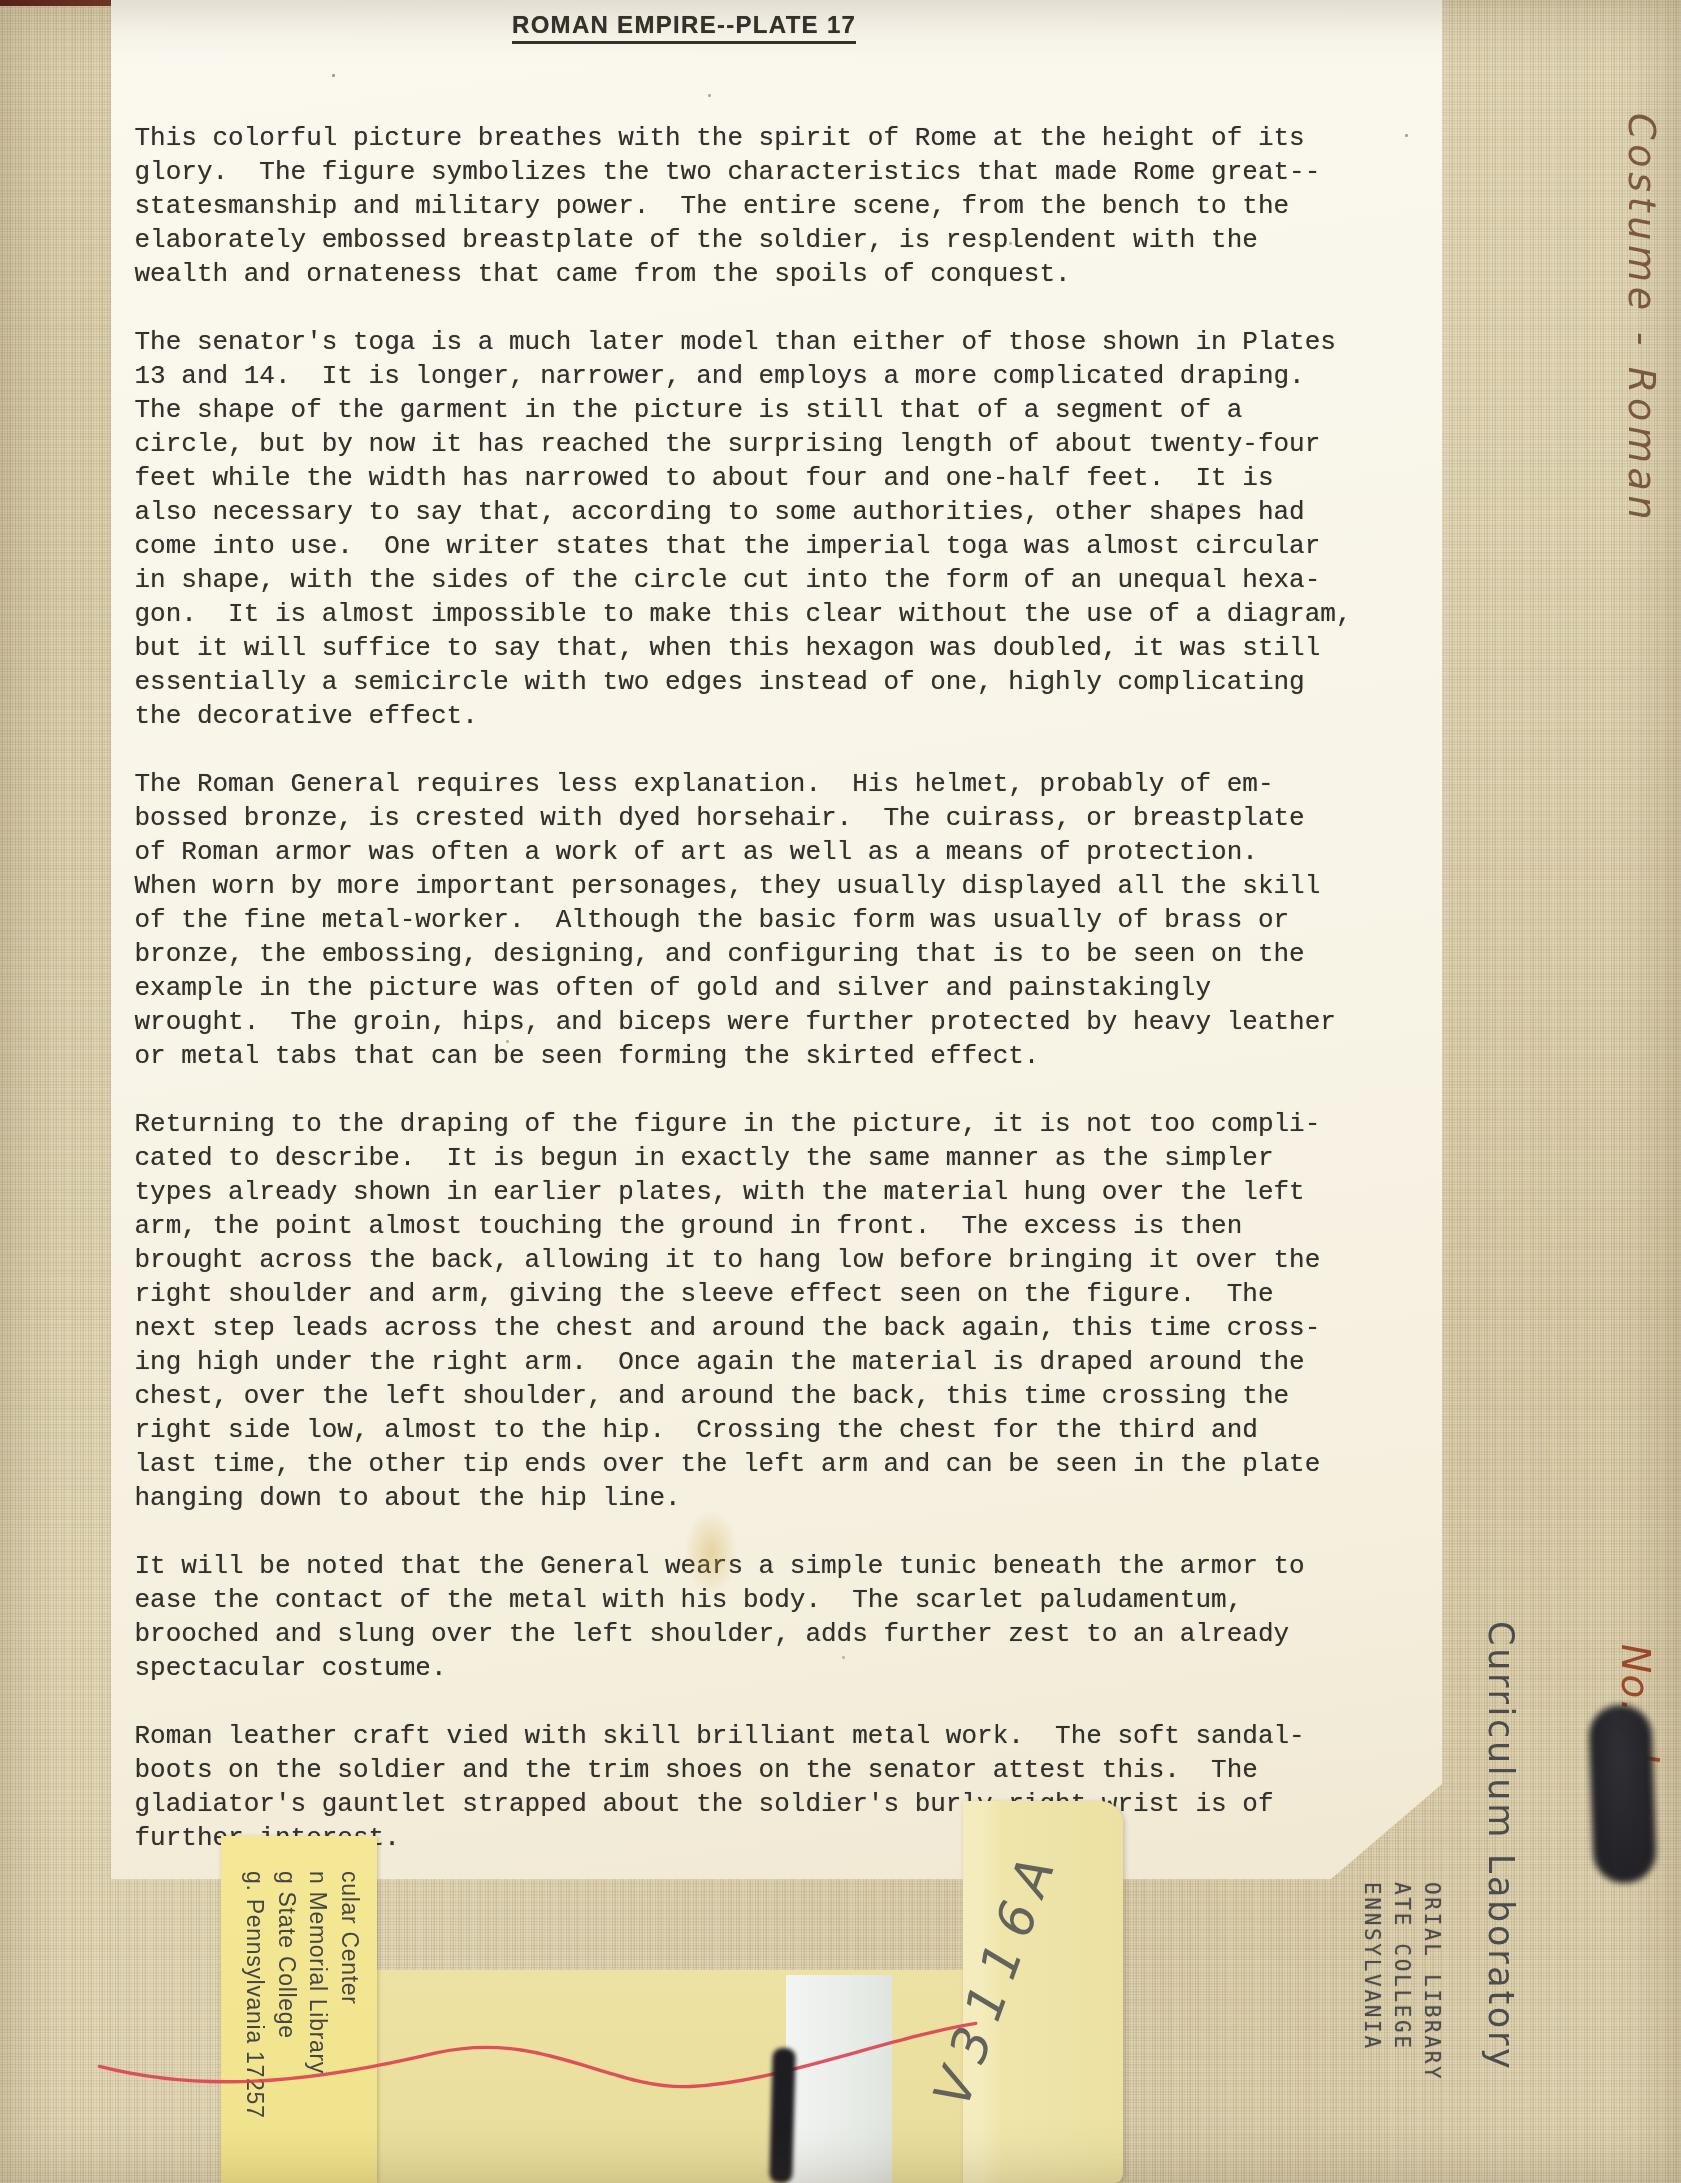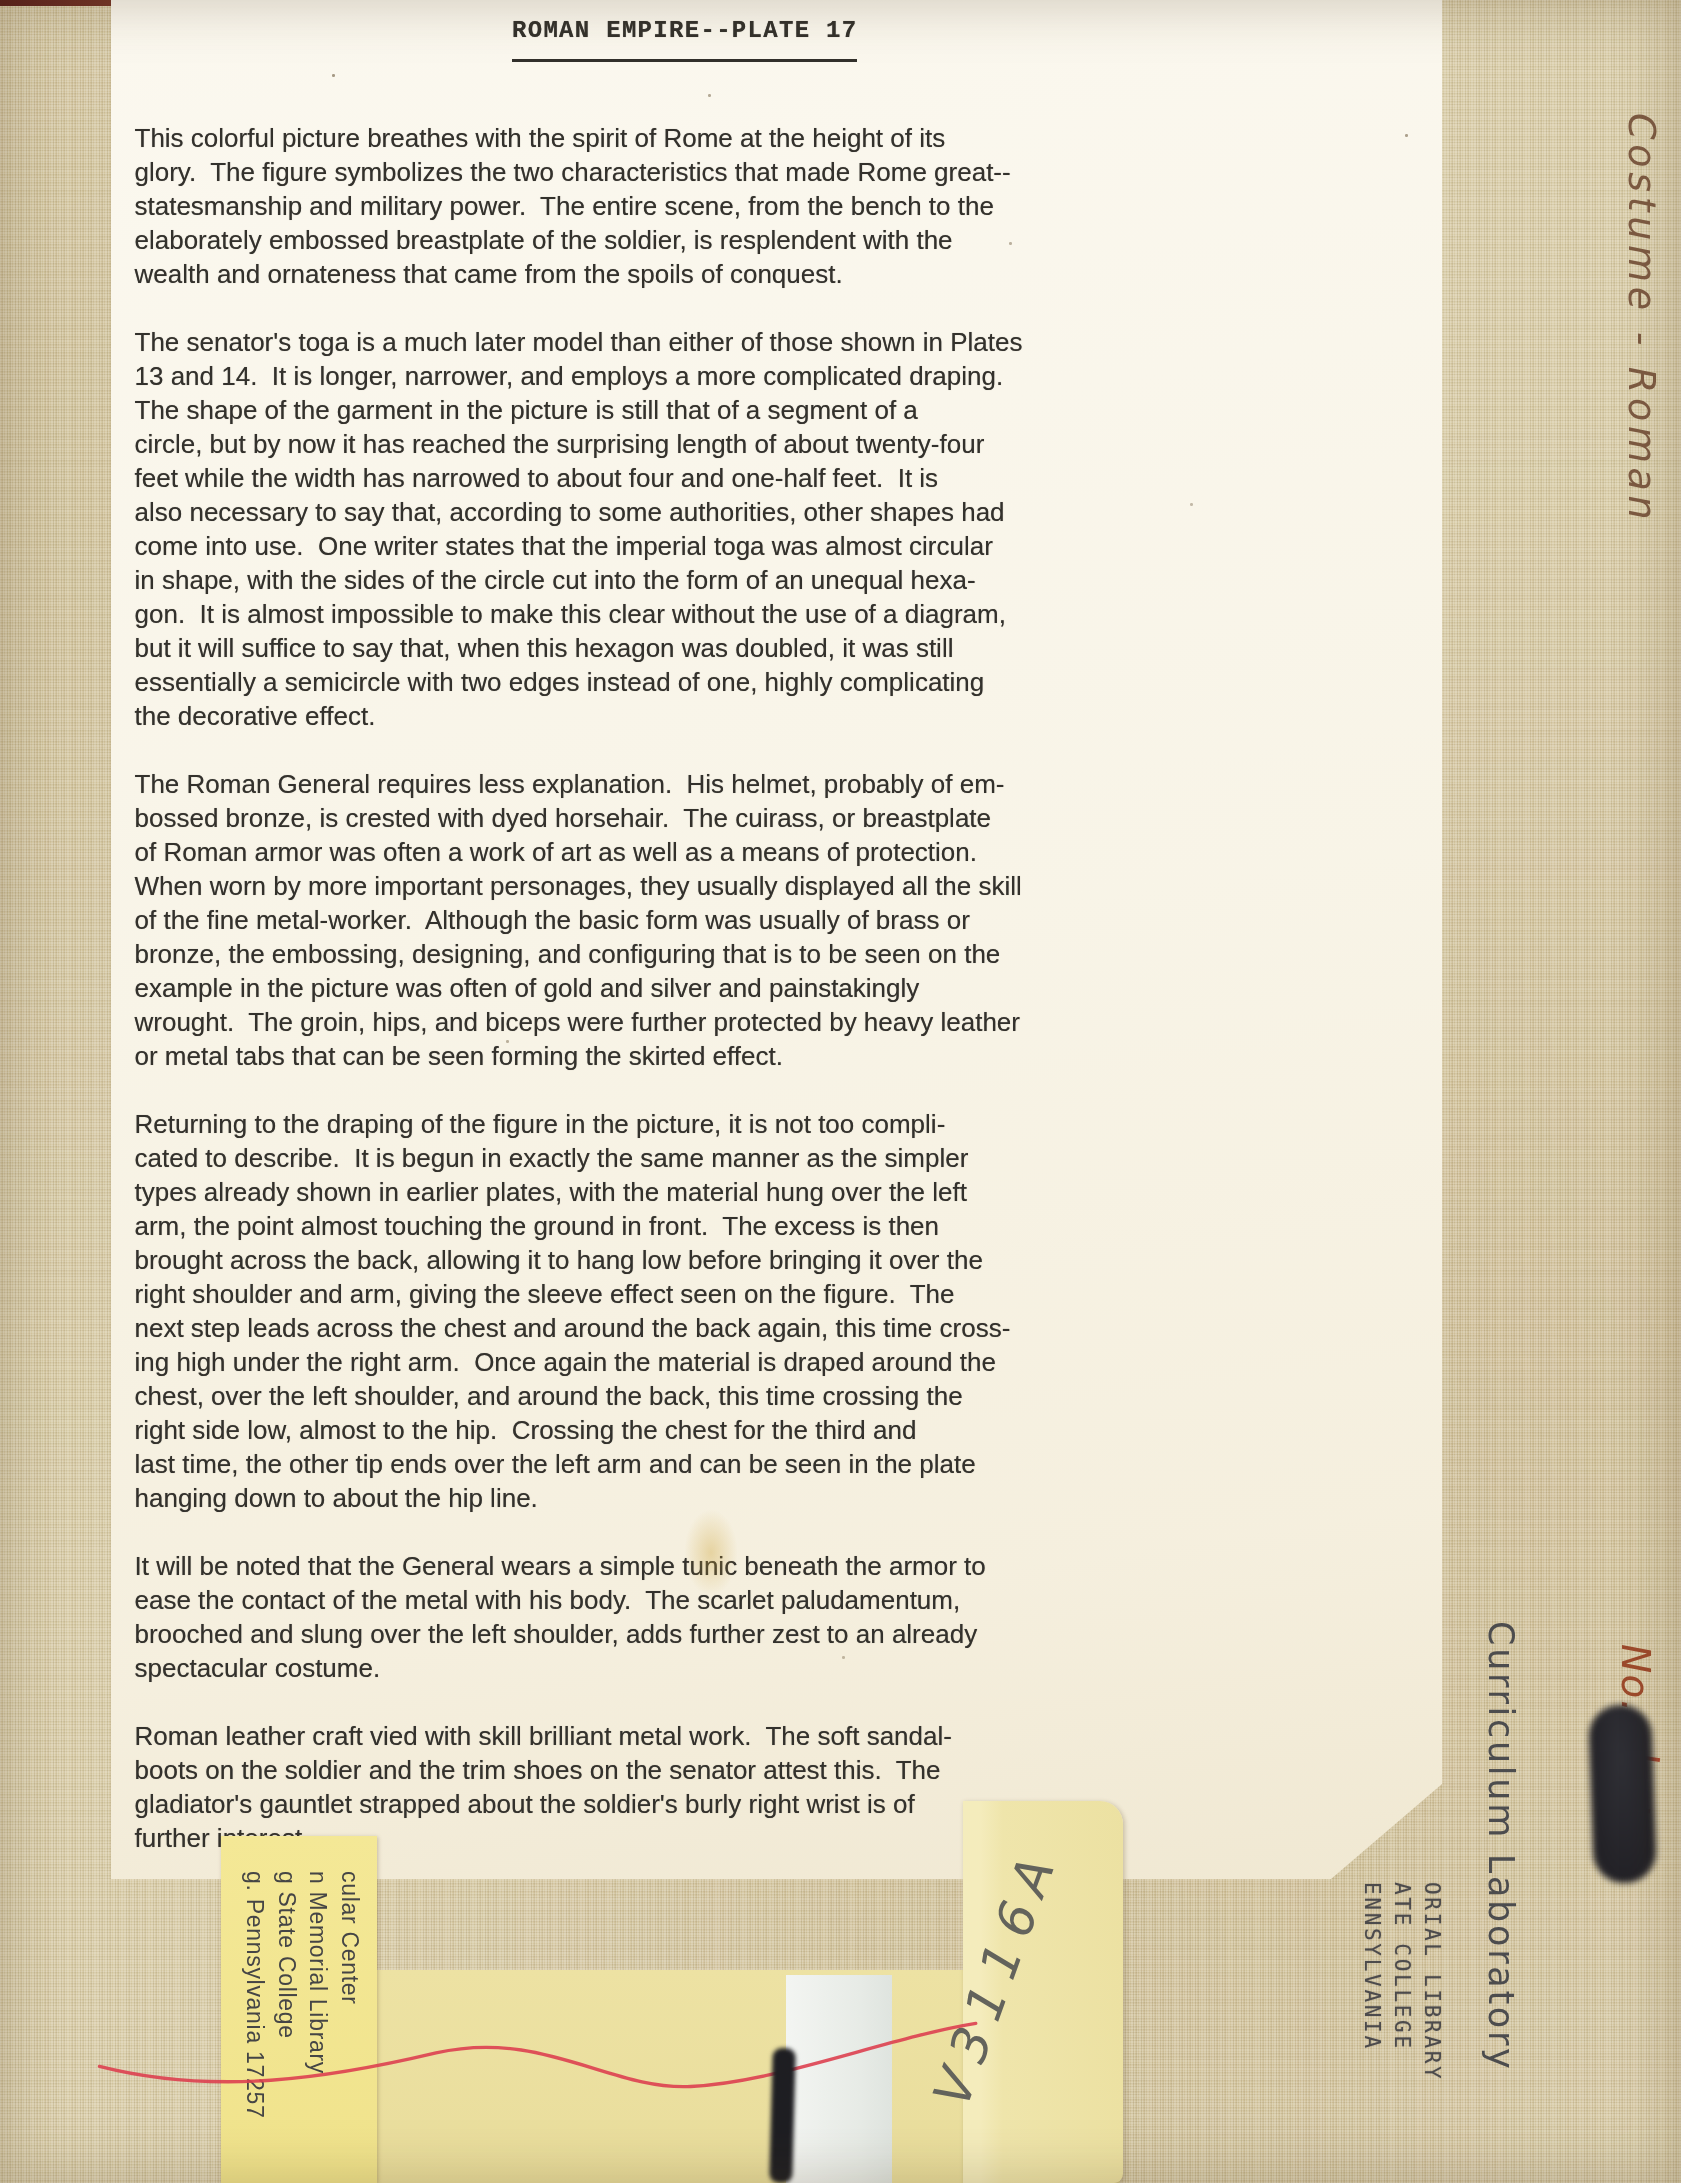--- a/index.html
+++ b/index.html
@@ -18,29 +18,29 @@
   .scan-edge{position:absolute;left:0;top:0;width:201px;height:6px;background:linear-gradient(90deg,#591d1d,#7a3a2a 70%,rgba(122,58,42,0));z-index:5;}
 
   .paper{
     position:absolute;left:111px;top:0;width:1331px;height:1879px;
     background:linear-gradient(172deg,#fbf8ef 0%,#f8f4e7 50%,#f5efde 82%,#f0e8d2 100%);
     clip-path:polygon(0 0,1331px 0,1331px 1784px,1220px 1879px,0 1879px);
     filter:drop-shadow(2px 3.4px 6px rgba(70,50,20,.38));
     z-index:10;
   }
   .title{
-    position:absolute;left:401px;top:17px;
-    font-family:Liberation Mono, monospace;font-size:24px;font-weight:bold;
+    position:absolute;left:401px;top:11px;
+    font-family:Liberation Sans, sans-serif;font-size:24px;font-weight:bold;
     letter-spacing:1.3px;color:#33312c;
-    border-bottom:3.4px solid #33312c;padding-bottom:15px;
+    border-bottom:3.4px solid #33312c;padding-bottom:2px;
     text-shadow:0 0 0.7px rgba(43,42,38,.65);white-space:nowrap;
   }
   .typed{
     position:absolute;left:23.5px;top:121px;width:1294px;
-    font-family:Liberation Sans, sans-serif;font-size:26px;line-height:34px;
+    font-family:Liberation Mono, monospace;font-size:26px;line-height:34px;
     color:#33312c;text-shadow:0 0 0.7px rgba(43,42,38,.55);
   }
   .typed p{margin:0 0 34px 0;white-space:pre-wrap;}
   .stain{position:absolute;left:573px;top:1509px;width:54px;height:87px;border-radius:50%;
     background:radial-gradient(ellipse,rgba(205,165,60,.38),rgba(205,165,60,0) 70%);}
   .specks{position:absolute;left:221px;top:74px;width:2.7px;height:2.7px;border-radius:50%;background:rgba(95,75,45,.55);
     box-shadow:376px 20px 0 rgba(95,75,45,.45),677px 168px 0 rgba(95,75,45,.4),1073px 60px 0 rgba(95,75,45,.5),
     858px 429px 0 rgba(95,75,45,.35),174px 966px 0 rgba(95,75,45,.4),1133px 1274px 0 rgba(95,75,45,.45),
     510px 1582px 0 rgba(95,75,45,.35);}
 

